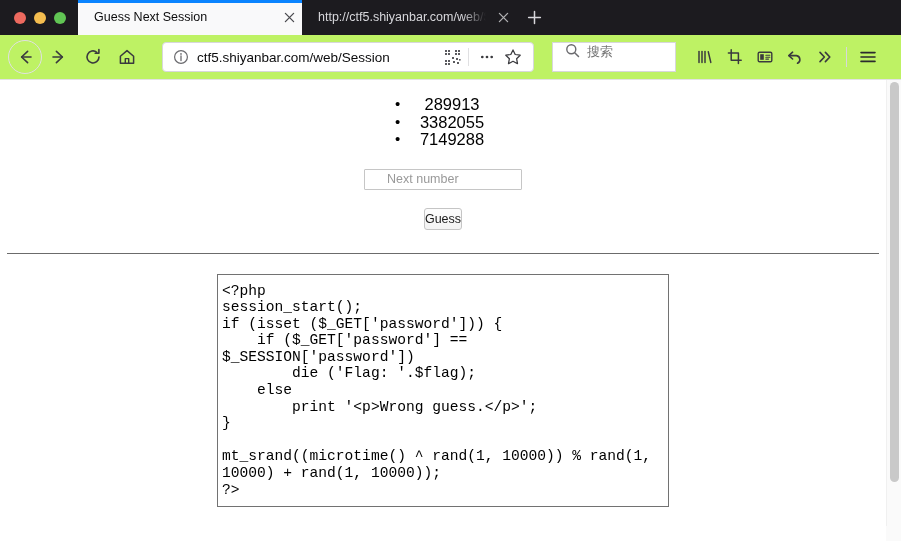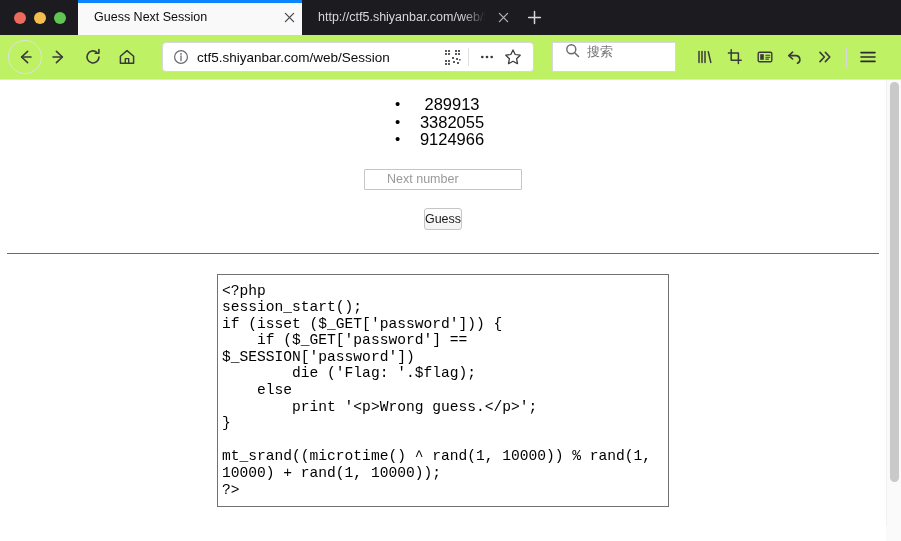--- a/index.html
+++ b/index.html
@@ -526,21 +526,21 @@
     <div class="page">
 
       <ul class="num-list">
         <li>
           <span class="num-inner">289913</span>
         </li>
         <li>
           <span class="num-inner">3382055</span>
         </li>
         <li>
-          <span class="num-inner">9124966</span>
+          <span class="num-inner">7149288</span>
         </li>
       </ul>
 
       <div class="form-row">
         <input class="next-input" type="text" placeholder="Next number" style="">
       </div>
 
       <div class="btn-row">
         <button class="gray-btn">Guess</button>
       </div>

